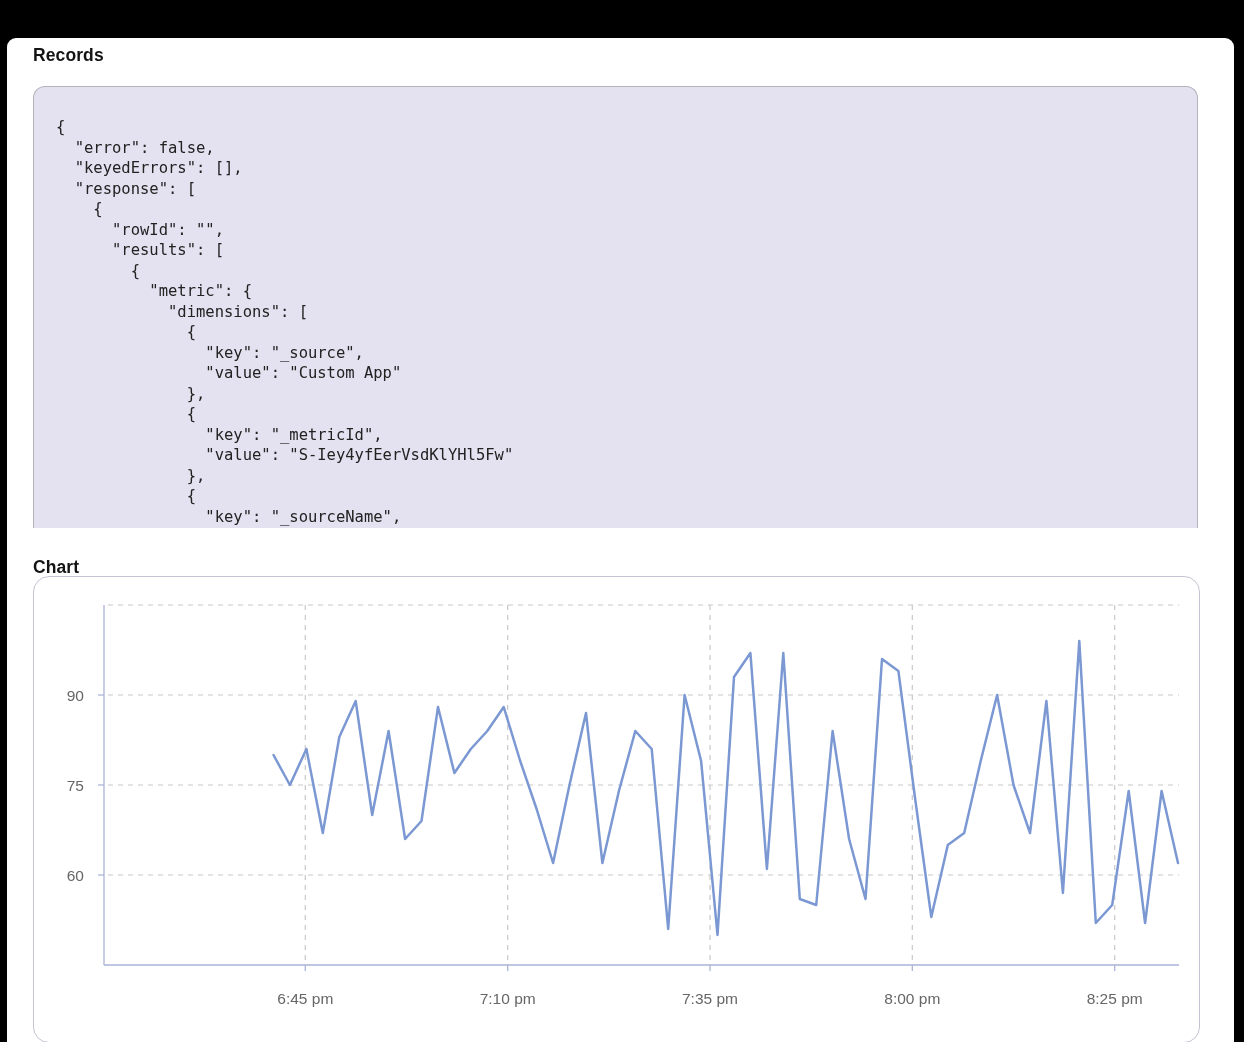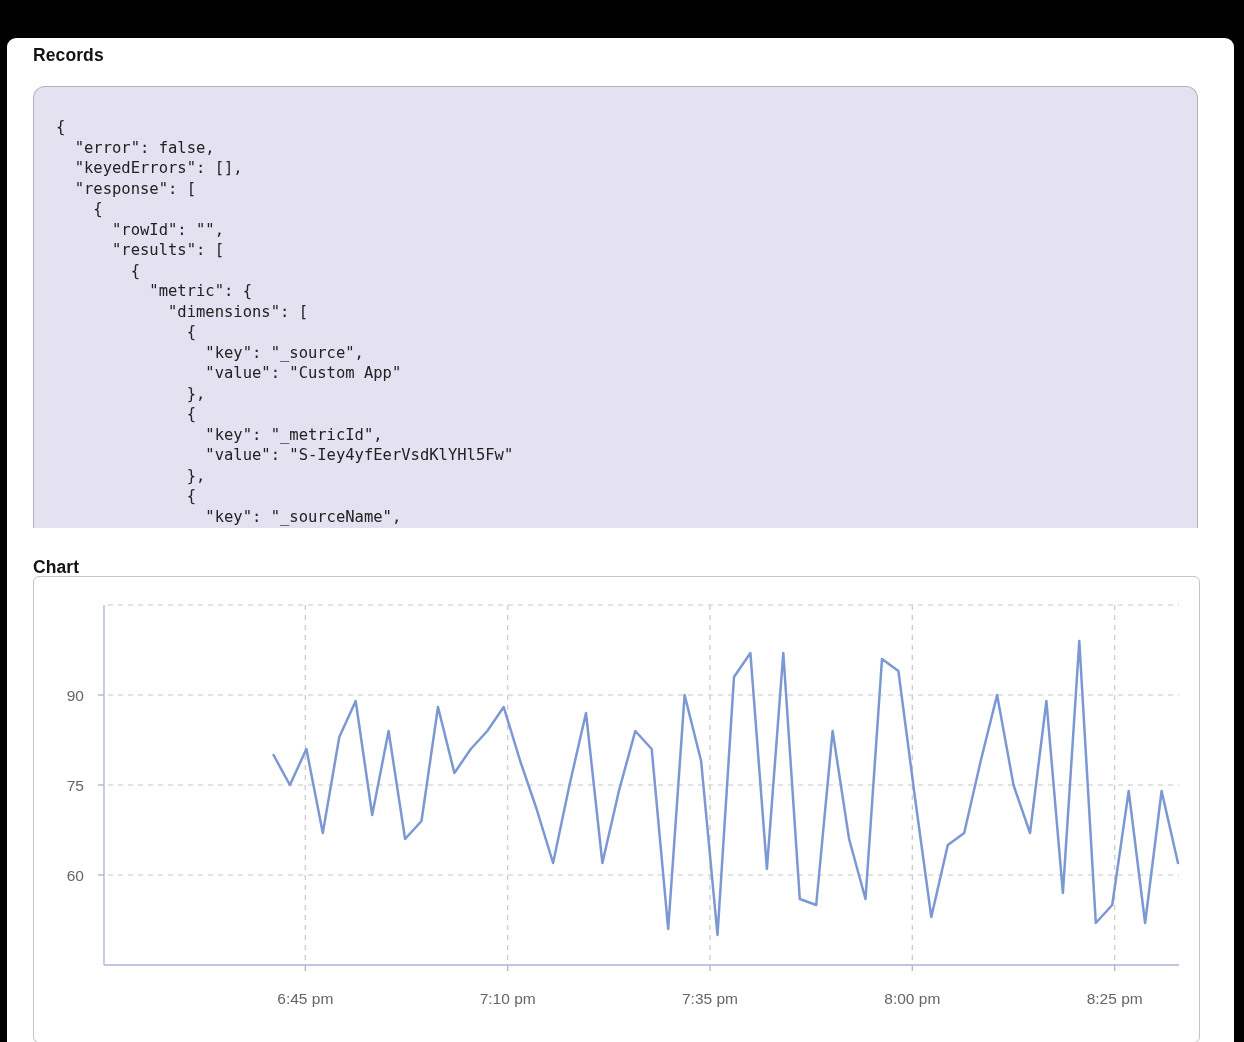--- a/index.html
+++ b/index.html
@@ -23,21 +23,21 @@
     border-radius:12px 12px 0 0;overflow:hidden;
     padding:30px 0 0 22px;box-sizing:border-box;
   }
   .code-line{
     font-family:"DejaVu Sans Mono",monospace;
     font-size:15.5px;line-height:20.5px;color:#222222;
     white-space:pre;
   }
   .chart-card{
     position:absolute;left:26px;top:538px;width:1165px;height:465px;
-    background:#ffffff;border:1px solid #c5c3d3;border-radius:6px;
+    background:#ffffff;border:1px solid #c5c3d3;border-radius:16px;
     box-sizing:content-box;
   }
   .chart-card svg{display:block;width:100%;height:100%;}
   text.tick-label{
     font-family:"Liberation Sans",sans-serif;
     font-size:15.5px;fill:#666666;
   }
 </style>
 </head>
 <body>

